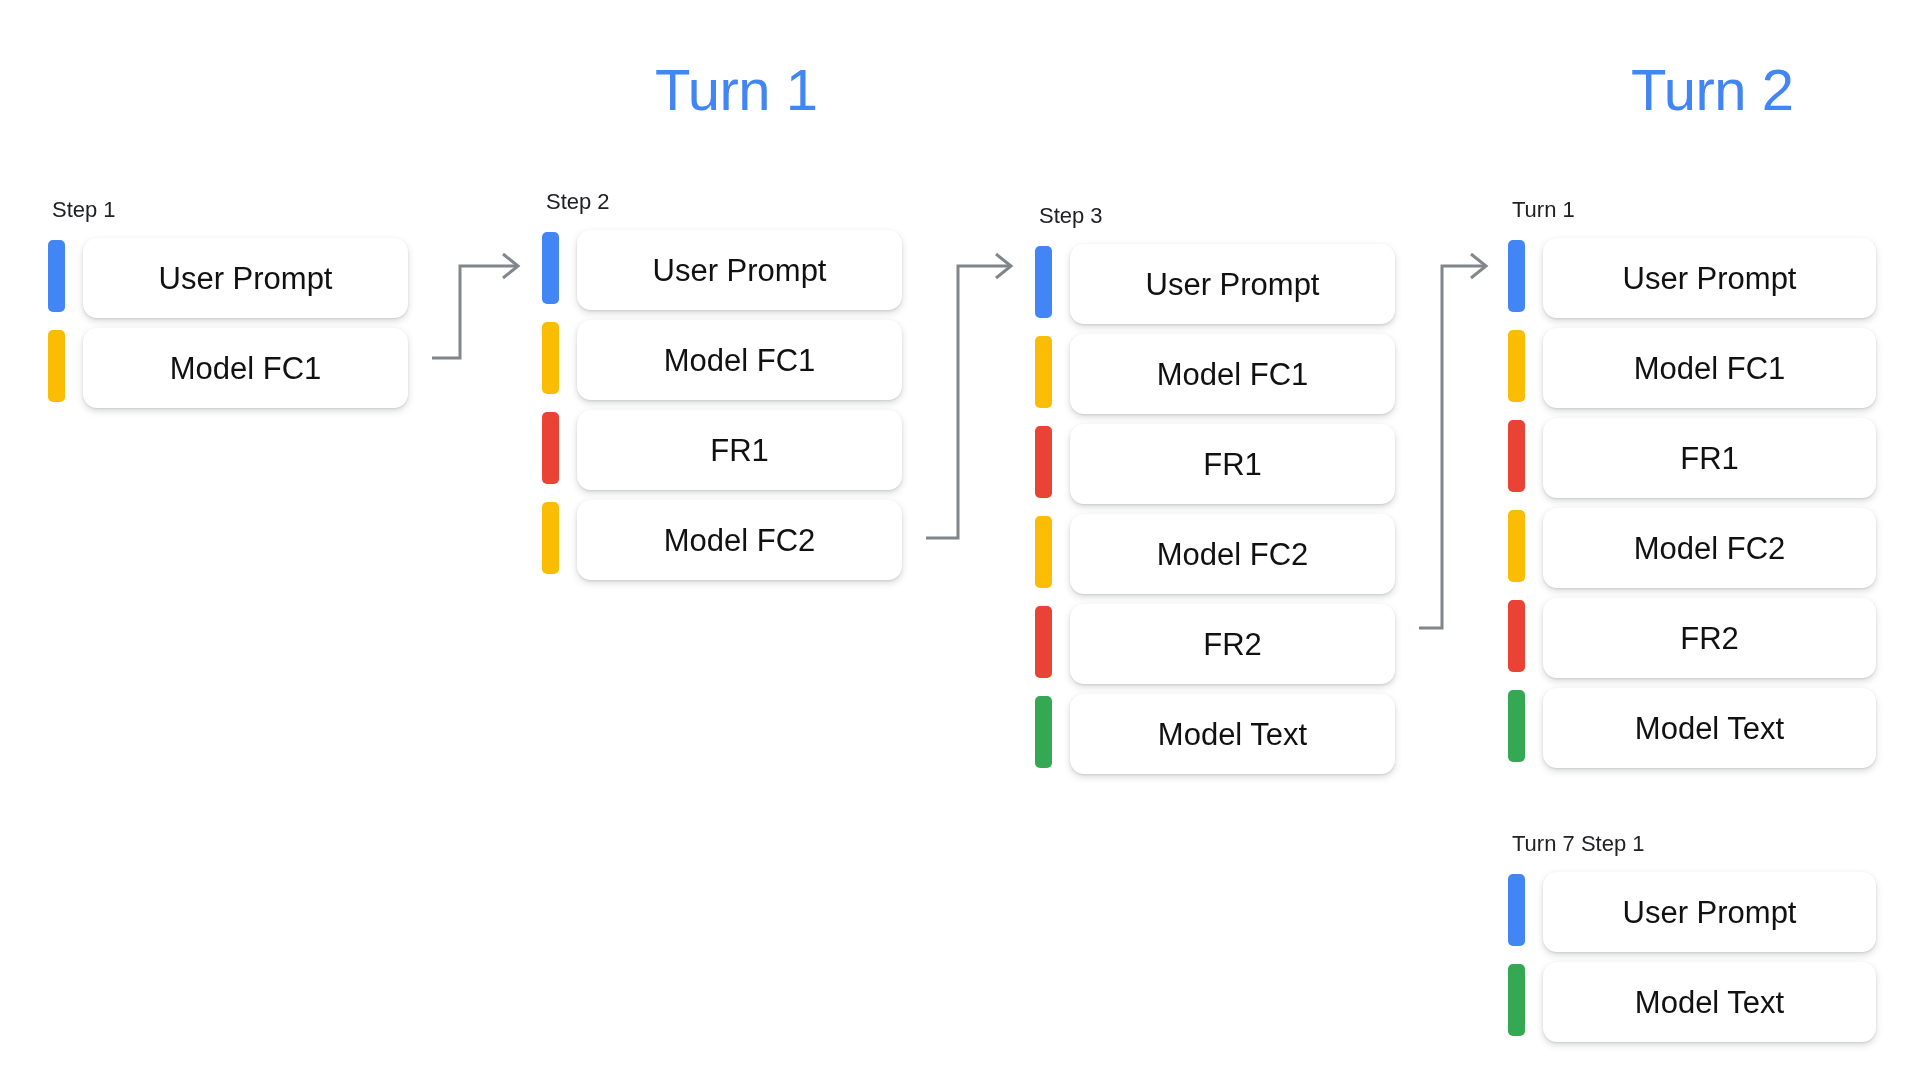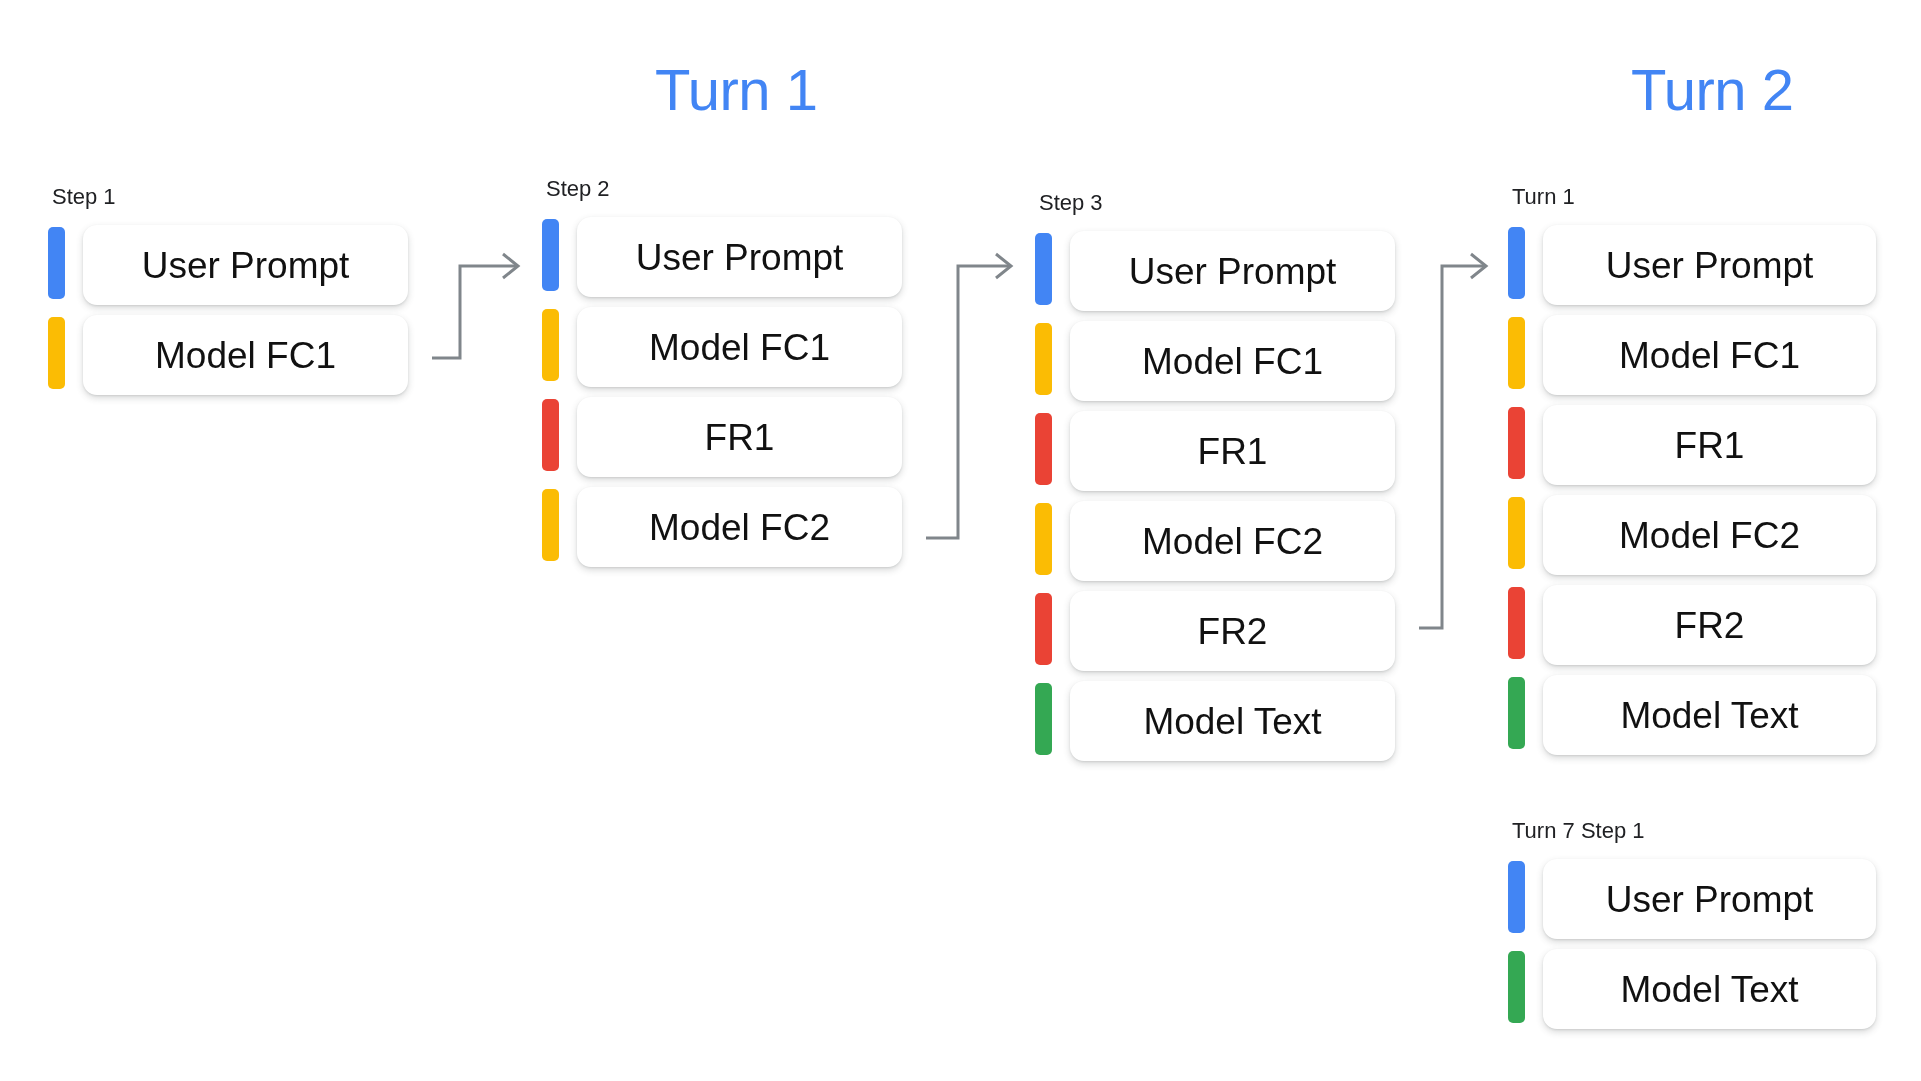--- a/index.html
+++ b/index.html
@@ -27,20 +27,21 @@
     white-space: nowrap;
     line-height: 1;
   }
   #turn1-heading { left: 655px; top: 61px; }
   #turn2-heading { left: 1604px; top: 61px; margin-left: 27px; }
 
   
   .column {
     position: absolute;
     width: 360px;
+    margin-top: 13px;
   }
   .col-label {
     font-size: 22px;
     color: #202124;
     line-height: 1;
     margin-bottom: 17px;
     white-space: nowrap;
     padding-left: 4px;
   }
 
@@ -66,21 +67,21 @@
     flex: 1 1 auto;
     height: 80px;
     background: #ffffff;
     border-radius: 14px;
     display: flex;
     align-items: center;
     justify-content: center;
     box-shadow: 0 3px 7px rgba(60,64,67,0.20), 0 1px 2px rgba(60,64,67,0.12);
   }
   .card-label {
-    font-size: 37px;
+    font-size: 31px;
     color: #111111;
     line-height: 1;
     white-space: nowrap;
   }
 
   
   #col-step1 { left: 48px; top: 186px; }
   #col-step2 { left: 542px; top: 178px; }
   #col-step3 { left: 1035px; top: 192px; }
   #col-turn1 { left: 1508px; top: 186px; width: 368px; }

